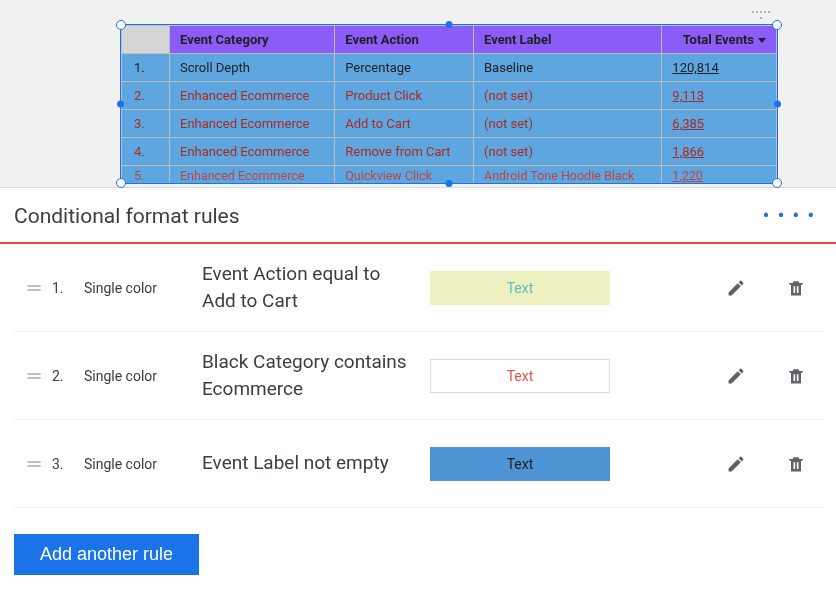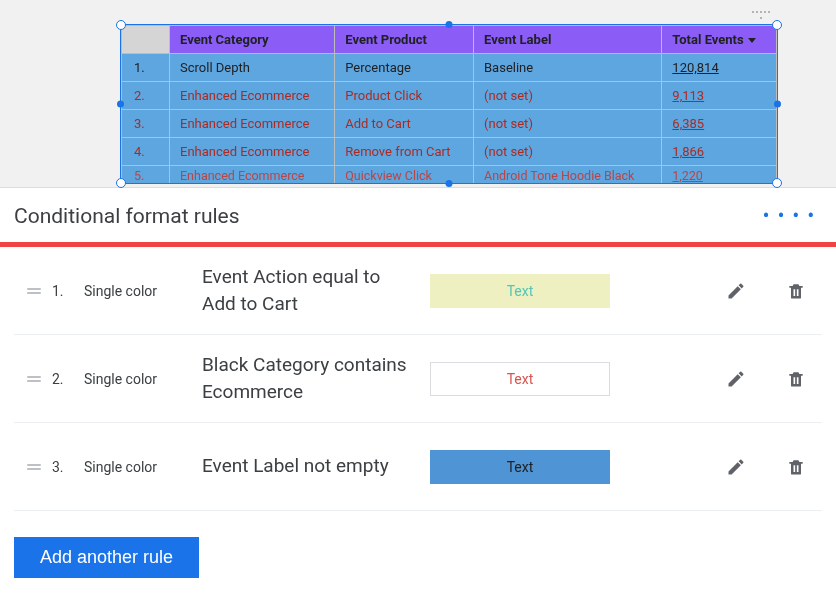--- a/index.html
+++ b/index.html
@@ -20,30 +20,30 @@
   .sm-left { left:-4px; top:50%; transform:translateY(-50%);}
   .sm-right { right:-4px; top:50%; transform:translateY(-50%);}
 
   .grab-dots { position:absolute; top:-14px; right:6px; width:20px; height:10px; display:flex; flex-wrap:wrap; gap:2px; justify-content:center; }
   .grab-dots span { width:2px; height:2px; background:#9aa0a6; border-radius:50%; }
 
   table.data { border-collapse: collapse; width: 100%; background:#c7c7c7; outline:1.5px solid #1a73e8; }
   table.data th, table.data td { border: 1px solid #bdbdbd; padding: 6px 10px; text-align:left; font-size:13px; }
   table.data th { background:#8b5cf6; font-weight:700; color:#202124; }
   table.data th.idx { width:48px; background:#d5d5d5; }
-  table.data th.right { text-align:left; white-space:nowrap;}
+  table.data th.right { text-align:right; white-space:nowrap;}
   table.data td.idx { width:48px; text-align:left; padding-left:12px; }
   table.data td.right { text-align:left;text-decoration:underline; }
   table.data tbody tr { background:#5ea6e0; }
   table.data .row-cut td { color:#b94545; font-size:12.5px; padding-top:2px; padding-bottom:0; border-bottom:none; overflow:hidden; white-space:nowrap; }
   .sort-caret { display:inline-block; margin-left:4px; width:0;height:0;border-left:4px solid transparent;border-right:4px solid transparent;border-top:5px solid #202124; vertical-align:middle;}
   .red { color:#ab2b22; }
 
   .panel { position:absolute; top:187px; left:0; right:0; bottom:0; background:#fff; border-top:1px solid #dadce0; }
-  .panel-header { display:flex; align-items:center; justify-content:space-between; padding:16px 20px 14px 14px; border-bottom:5px solid #ef4444;}
+  .panel-header { display:flex; align-items:center; justify-content:space-between; padding:16px 20px 14px 14px; border-bottom:2px solid #ef4444;}
   .panel-title { font-size:21px; font-weight:400; color:#3c4043; }
   .more-dots { color:#1a73e8; font-size:18px; letter-spacing:2px; line-height:10px; font-weight:bold;}
 
   .rules { padding: 0 14px; }
   .rule-row { display:flex; align-items:center; height:88px; border-bottom:1px solid #eceff1; gap:8px; }
   .drag { width:20px; color:#bdc1c6; font-size:14px; display:flex; flex-direction:column; align-items:center; gap:2px; margin-left:10px;}
   .drag-line { width:14px; height:2px; background:#bdc1c6; border-radius:1px; }
   .num { width:24px; font-size:14px; color:#3c4043; text-align:left; }
   .type { width:110px; font-size:14px; color:#3c4043;}
   .desc { width:220px; font-size:19px; color:#3c4043; line-height:1.4; padding-right:10px;}
@@ -75,21 +75,21 @@
     <div class="sel-handle sh-br"></div>
     <div class="sel-mid sm-top"></div>
     <div class="sel-mid sm-bot"></div>
     <div class="sel-mid sm-left"></div>
     <div class="sel-mid sm-right"></div>
     <table class="data">
       <thead>
         <tr>
           <th class="idx"></th>
           <th>Event Category</th>
-          <th>Event Product</th>
+          <th>Event Action</th>
           <th>Event Label</th>
           <th class="right"><span>Total Events</span><span class="sort-caret"></span></th>
         </tr>
       </thead>
       <tbody id="tbody">
           <tr>
             <td class="idx ">1.</td>
             <td class="">Scroll Depth</td>
             <td class="">Percentage</td>
             <td class="">Baseline</td>

